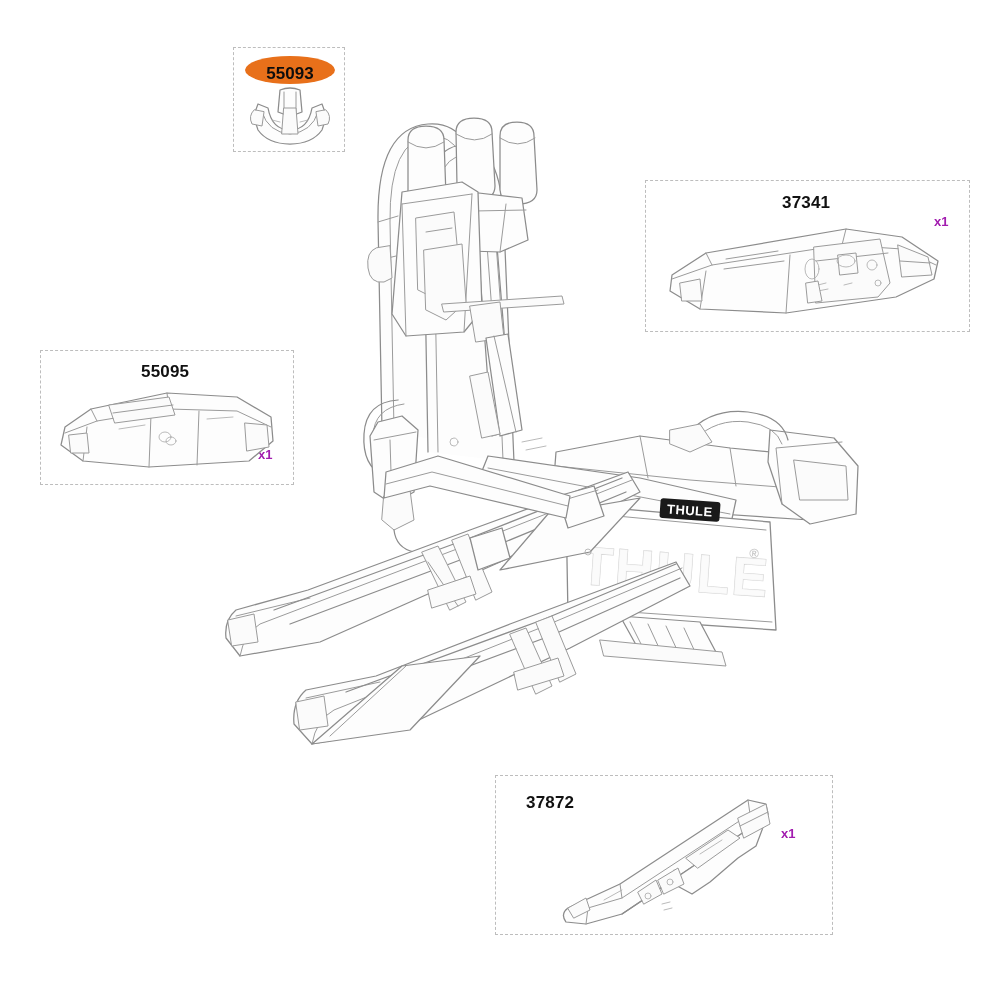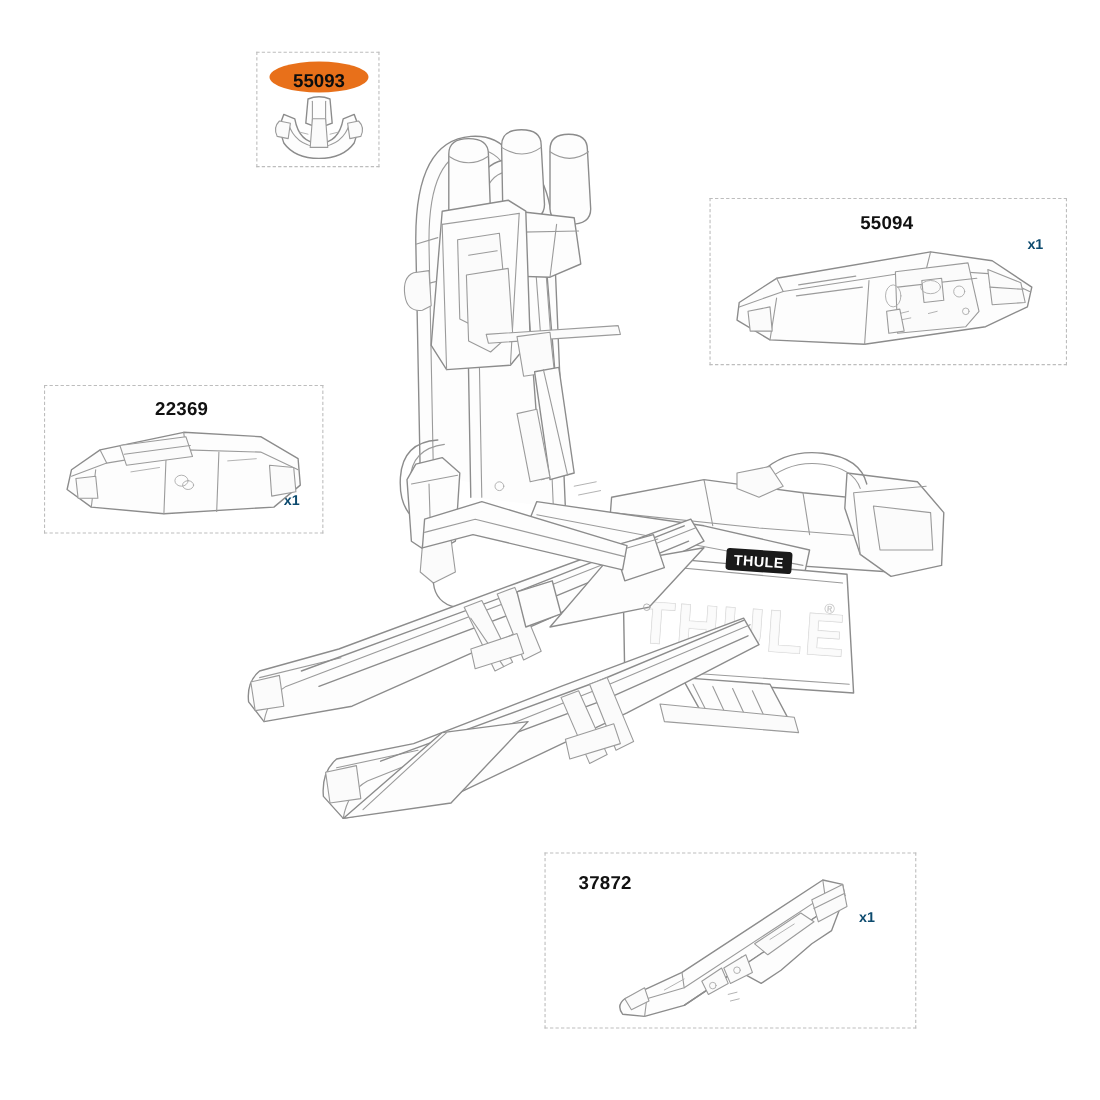--- a/index.html
+++ b/index.html
@@ -2,21 +2,21 @@
 <html><head>
 <meta charset="utf-8">
 <style>
   html,body{margin:0;padding:0;background:#ffffff;}
   body{width:1000px;height:1000px;font-family:"Liberation Sans",sans-serif;overflow:hidden;}
   #stage{position:relative;width:1000px;height:1000px;background:#fff;}
 
   
   .callout{position:absolute;border:1.5px dashed #bdbdbd;background:transparent;box-sizing:border-box;}
   .part-label{position:absolute;font-size:17px;font-weight:bold;color:#111;letter-spacing:.2px;white-space:nowrap;}
-  .qty{position:absolute;font-size:13px;font-weight:bold;color:#0c4a6e;white-space:nowrap;}
+  .qty{position:absolute;font-size:13px;font-weight:bold;color:#a21caf;white-space:nowrap;}
 
   
   .badge{position:absolute;display:flex;align-items:flex-end;justify-content:center;
          border-radius:50%;font-size:17px;font-weight:bold;color:#0d0d0d;white-space:nowrap;}
 
   .art{position:absolute;}
   svg{display:block;overflow:visible;}
   .ln{fill:none;stroke:#8c8c8c;stroke-width:1.25;stroke-linecap:round;stroke-linejoin:round;}
   .ln2{fill:none;stroke:#9b9b9b;stroke-width:1;stroke-linecap:round;stroke-linejoin:round;}
   .lnf{fill:#fdfdfd;stroke:#8c8c8c;stroke-width:1.25;stroke-linejoin:round;stroke-linecap:round;}
@@ -195,21 +195,21 @@
         <path class="thin" d="M24 34 L32 36"></path>
         <path class="thin" d="M52 36 L60 34"></path>
       </svg>
     </div>
     <div class="badge" style="left:11px;top:8px;width:90px;height:28px;background:#e8701a;">
       <span>55093</span>
     </div>
   </div>
 
   <div class="callout" style="left:645px;top:180px;width:325px;height:152px;">
-    <div class="part-label" style="left:136px;top:12px;">55094</div>
+    <div class="part-label" style="left:136px;top:12px;">37341</div>
     <div class="qty" style="left:288px;top:33px;">x1</div>
     <div class="art" style="left:20px;top:40px;">
       <svg width="280" height="100" viewBox="0 0 280 100" aria-hidden="true">
         <path class="lnf" d="M6 54 L40 32 L180 8 L236 16 L272 40 L268 58 L230 76 L120 92 L34 88 L4 70 Z"></path>
         <path class="ln2" d="M6 58 L46 44 L176 24 L236 28 L270 44"></path>
         <path class="ln2" d="M40 32 L46 44"></path>
         <path class="ln2" d="M180 8 L176 24"></path>
         <path class="ln2" d="M34 88 L40 50"></path>
         <path class="ln2" d="M120 92 L124 34"></path>
         <path class="lnf2" d="M14 62 L34 58 L36 80 L16 80 Z"></path>
@@ -226,21 +226,21 @@
         <path class="thin" d="M152 70 L162 68"></path>
         <path class="thin" d="M178 64 L186 62"></path>
         <path class="lnf2" d="M140 62 L152 60 L156 80 L142 82 Z"></path>
         <path class="ln2" d="M60 38 L112 30"></path>
         <path class="ln2" d="M58 48 L118 40"></path>
       </svg>
     </div>
   </div>
 
   <div class="callout" style="left:40px;top:350px;width:254px;height:135px;">
-    <div class="part-label" style="left:100px;top:11px;">22369</div>
+    <div class="part-label" style="left:100px;top:11px;">55095</div>
     <div class="qty" style="left:217px;top:96px;">x1</div>
     <div class="art" style="left:16px;top:38px;">
       <svg width="222" height="82" viewBox="0 0 222 82" aria-hidden="true">
         <path class="lnf" d="M8 38 L34 20 L110 4 L180 8 L214 28 L216 52 L192 72 L92 78 L26 72 L4 56 Z"></path>
         <path class="ln2" d="M8 44 L40 32 L112 20 L180 22 L214 38"></path>
         <path class="ln2" d="M34 20 L40 32"></path>
         <path class="ln2" d="M110 4 L112 20"></path>
         <path class="ln2" d="M26 72 L30 38"></path>
         <path class="ln2" d="M92 78 L94 26"></path>
         <path class="ln2" d="M140 76 L142 22"></path>

